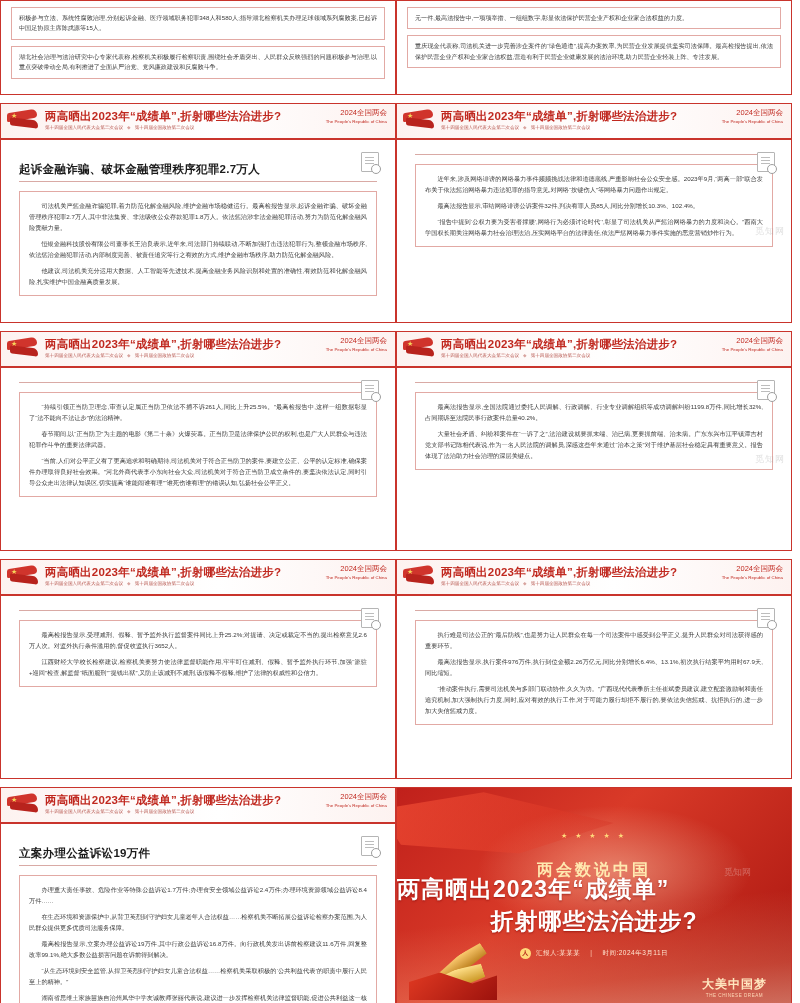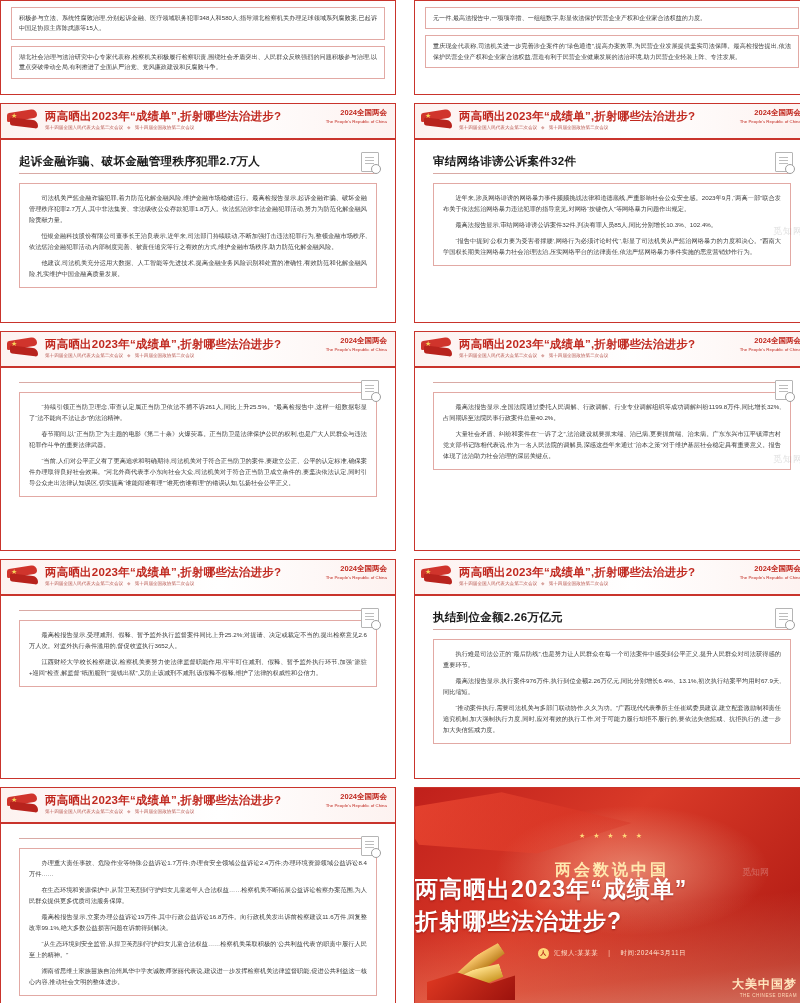--- a/index.html
+++ b/index.html
@@ -13,21 +13,21 @@
     font-family: "Liberation Sans", sans-serif;
     overflow: hidden;
   }
   .sheet {
     position: relative;
     width: 800px;
     height: 833px;
     display: grid;
     grid-template-columns: 396px 396px;
     grid-template-rows: 95px 220px 220px 220px 220px;
-    gap: 8px 18px;
+    gap: 8px 0;
     padding: 0 15px 0 0;
     box-sizing: border-box;
   }
   .slide {
     position: relative;
     background: #ffffff;
     border: 1px solid #c9342c;
     box-sizing: border-box;
     overflow: hidden;
   }
@@ -103,41 +103,41 @@
   }
   .hdr-sub .dot { color: #d8a39e; margin: 0 4px; }
   .hdr-right {
     position: absolute;
     right: 8px; top: 4px;
     text-align: right;
   }
   .hdr-right .cn {
     font-size: 7.5px;
     color: #c0281f;
-    font-weight: bold;
+    font-weight: normal;
     white-space: nowrap;
   }
   .hdr-right .en {
     font-size: 4.4px;
     color: #c0281f;
     white-space: nowrap;
     margin-top: 1px;
   }
 
   .body {
     padding: 14px 18px 10px 18px;
     position: relative;
     height: calc(100% - 34px);
     box-sizing: border-box;
   }
   .slide-title {
     font-size: 11.5px;
     font-weight: bold;
     color: #1a1a1a;
-    margin: 0 0 4px 0;
+    margin: 8px 0 4px 0;
     letter-spacing: 0.3px;
   }
   .title-rule {
     height: 1px;
     background: #d9aaa5;
     margin-bottom: 9px;
   }
   .doc-icon {
     position: absolute;
     right: 16px;
@@ -241,20 +241,21 @@
     text-align: left;
     color: #ffffff;
     font-size: 23px;
     font-weight: bold;
     letter-spacing: 1px;
     text-shadow: 0 1px 2px rgba(120,0,0,0.55);
   }
   .cover-t3 {
     position: absolute;
     top: 118px; left: 0; right: 0;
+    text-align: center;
     color: #ffffff;
     font-size: 23px;
     font-weight: bold;
     letter-spacing: 1px;
     text-shadow: 0 1px 2px rgba(120,0,0,0.55);
   }
   .cover-meta {
     position: absolute;
     top: 160px; left: 0; right: 0;
     text-align: center;
@@ -302,22 +303,22 @@
   }
   .trumpet .flagcloth {
     position: absolute;
     left: 0; bottom: 0;
     width: 88px; height: 30px;
     background: linear-gradient(135deg, #e23a22, #9c120d);
     clip-path: polygon(0 40%, 35% 8%, 72% 45%, 100% 18%, 100% 100%, 0 100%);
   }
   .cover-logo {
     position: absolute;
-    right: 12px; bottom: 8px;
-    text-align: right;
+    right: 24px; bottom: 8px;
+    text-align: center;
     margin-top: 36px;
   }
   .cover-logo .cn {
     font-size: 12px;
     font-weight: bold;
     color: #ffe6bf;
     letter-spacing: 1px;
   }
   .cover-logo .en {
     font-size: 4.6px;
@@ -394,21 +395,20 @@
       <div class="hdr-title">两高晒出2023年“成绩单”,折射哪些法治进步?</div>
       <div class="hdr-sub">
         <span>第十四届全国人民代表大会第二次会议</span><span class="dot">◆</span><span>第十四届全国政协第二次会议</span>
       </div>
       <div class="hdr-right">
         <div class="cn">2024全国两会</div>
         <div class="en">The People's Republic of China</div>
       </div>
     </div>
     <div class="body">
-      <div class="slide-title">审结网络诽谤公诉案件32件</div>
       <div class="title-rule"></div>
       <div class="doc-icon"></div>
       <div class="content-box">
         <p>近年来,涉及网络诽谤的网络暴力事件频频挑战法律和道德底线,严重影响社会公众安全感。2023年9月,“两高一部”联合发布关于依法惩治网络暴力违法犯罪的指导意见,对网络“按键伤人”等网络暴力问题作出规定。</p>
         <p>最高法报告显示,审结网络诽谤公诉案件32件,判决有罪人员85人,同比分别增长10.3%、102.4%。</p>
         <p>“报告中提到‘公权力要为受害者撑腰’,网络行为必须讨论时代‘’,彰显了司法机关从严惩治网络暴力的力度和决心。”西南大学国权长期关注网络暴力社会治理法治,压实网络平台的法律责任,依法严惩网络暴力事件实施的恶意营销炒作行为。</p>
       </div>
       <div class="wm">觅知网</div>
     </div>
   </div>
@@ -507,21 +507,20 @@
       <div class="hdr-title">两高晒出2023年“成绩单”,折射哪些法治进步?</div>
       <div class="hdr-sub">
         <span>第十四届全国人民代表大会第二次会议</span><span class="dot">◆</span><span>第十四届全国政协第二次会议</span>
       </div>
       <div class="hdr-right">
         <div class="cn">2024全国两会</div>
         <div class="en">The People's Republic of China</div>
       </div>
     </div>
     <div class="body">
-      <div class="slide-title">执结到位金额2.26万亿元</div>
       <div class="title-rule"></div>
       <div class="doc-icon"></div>
       <div class="content-box">
         <p>执行难是司法公正的“最后防线”,也是努力让人民群众在每一个司法案件中感受到公平正义,提升人民群众对司法获得感的重要环节。</p>
         <p>最高法报告显示,执行案件976万件,执行到位金额2.26万亿元,同比分别增长6.4%、13.1%,初次执行结案平均用时67.9天,同比缩短。</p>
         <p>“推动案件执行,需要司法机关与多部门联动协作,久久为功。”广西现代代表季所主任崔斌委员建议,建立配套激励制和责任追究机制,加大强制执行力度,同时,应对有效的执行工作,对于可能力履行却拒不履行的,要依法失信惩戒、抗拒执行的,进一步加大失信惩戒力度。</p>
       </div>
     </div>
   </div>
 
@@ -536,20 +535,21 @@
       <div class="hdr-title">两高晒出2023年“成绩单”,折射哪些法治进步?</div>
       <div class="hdr-sub">
         <span>第十四届全国人民代表大会第二次会议</span><span class="dot">◆</span><span>第十四届全国政协第二次会议</span>
       </div>
       <div class="hdr-right">
         <div class="cn">2024全国两会</div>
         <div class="en">The People's Republic of China</div>
       </div>
     </div>
     <div class="body">
+      <div class="slide-title">立案办理公益诉讼19万件</div>
       <div class="title-rule"></div>
       <div class="doc-icon"></div>
       <div class="content-box">
         <p>办理重大责任事故、危险作业等特殊公益诉讼1.7万件;办理食安全领域公益诉讼2.4万件;办理环境资源领域公益诉讼8.4万件……</p>
         <p>在生态环境和资源保护中,从背卫英烈到守护妇女儿童老年人合法权益……检察机关不断拓展公益诉讼检察办案范围,为人民群众提供更多优质司法服务保障。</p>
         <p>最高检报告显示,立案办理公益诉讼19万件,其中行政公益诉讼16.8万件。向行政机关发出诉前检察建议11.6万件,回复整改率99.1%,绝大多数公益损害问题在诉前得到解决。</p>
         <p>“从生态环境到安全监管,从捍卫英烈到守护妇女儿童合法权益……检察机关采取积极的‘公共利益代表’的职责中履行人民至上的精神。”</p>
         <p>湖南省思维土家族苗族自治州凤华中学友诚教师张丽代表说,建议进一步发挥检察机关法律监督职能,促进公共利益这一核心内容,推动社会文明的整体进步。</p>
       </div>
     </div>

